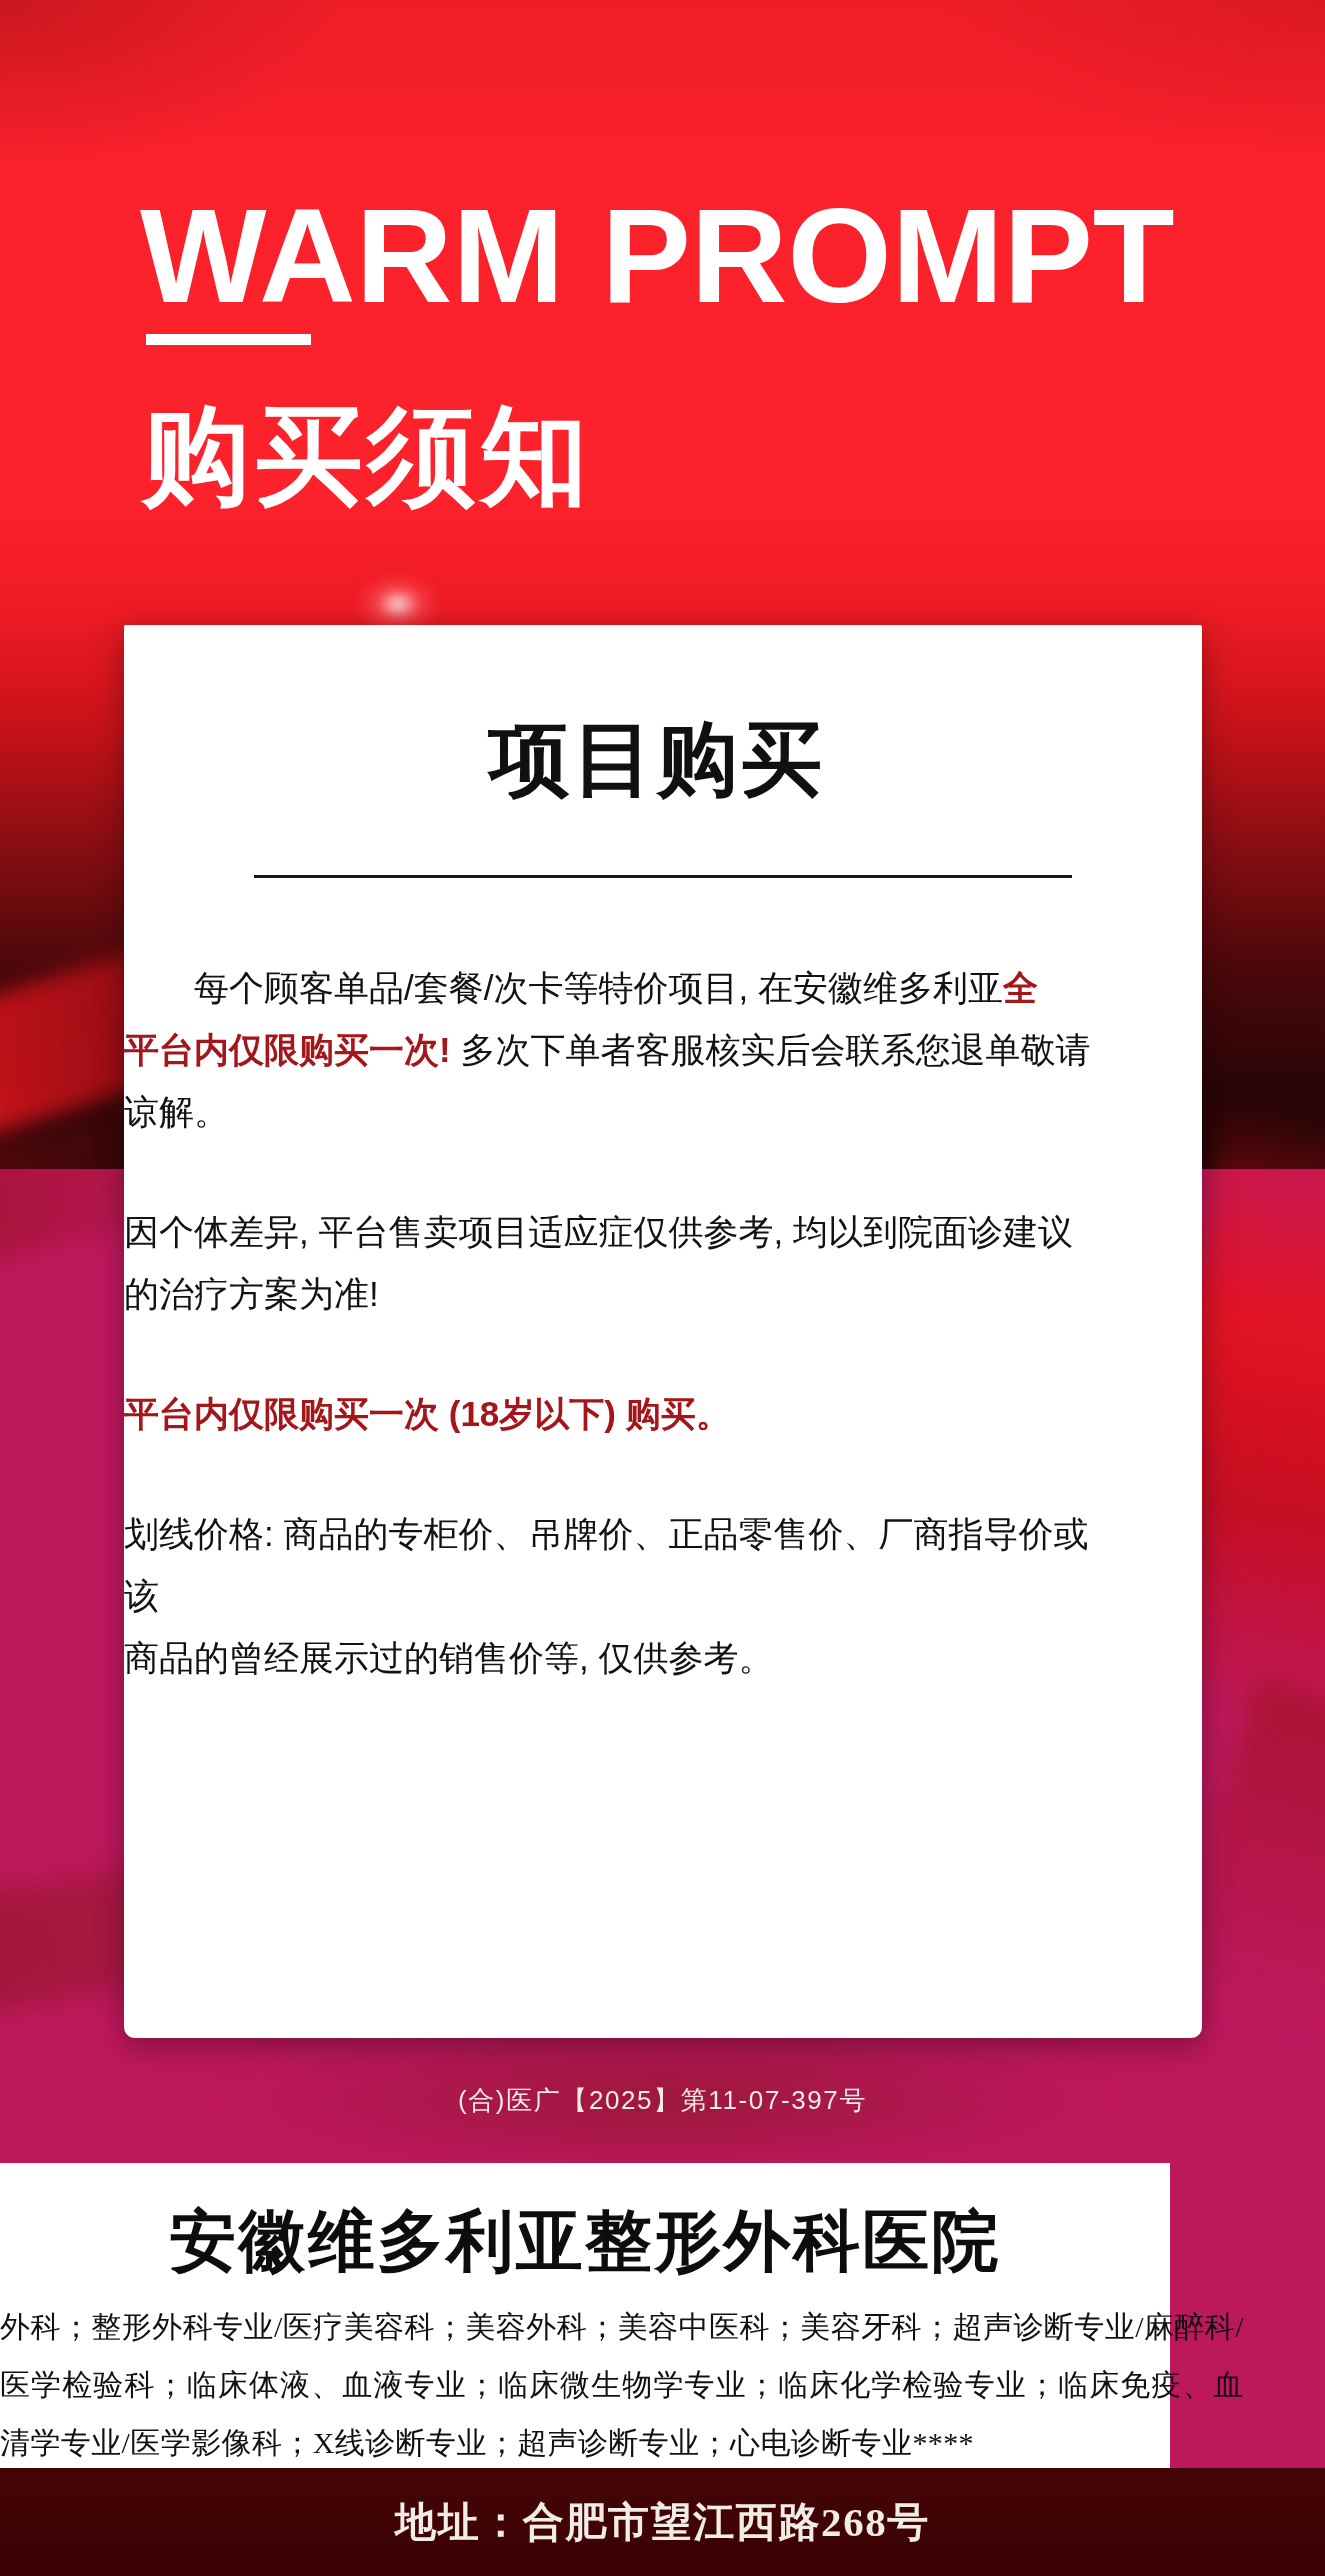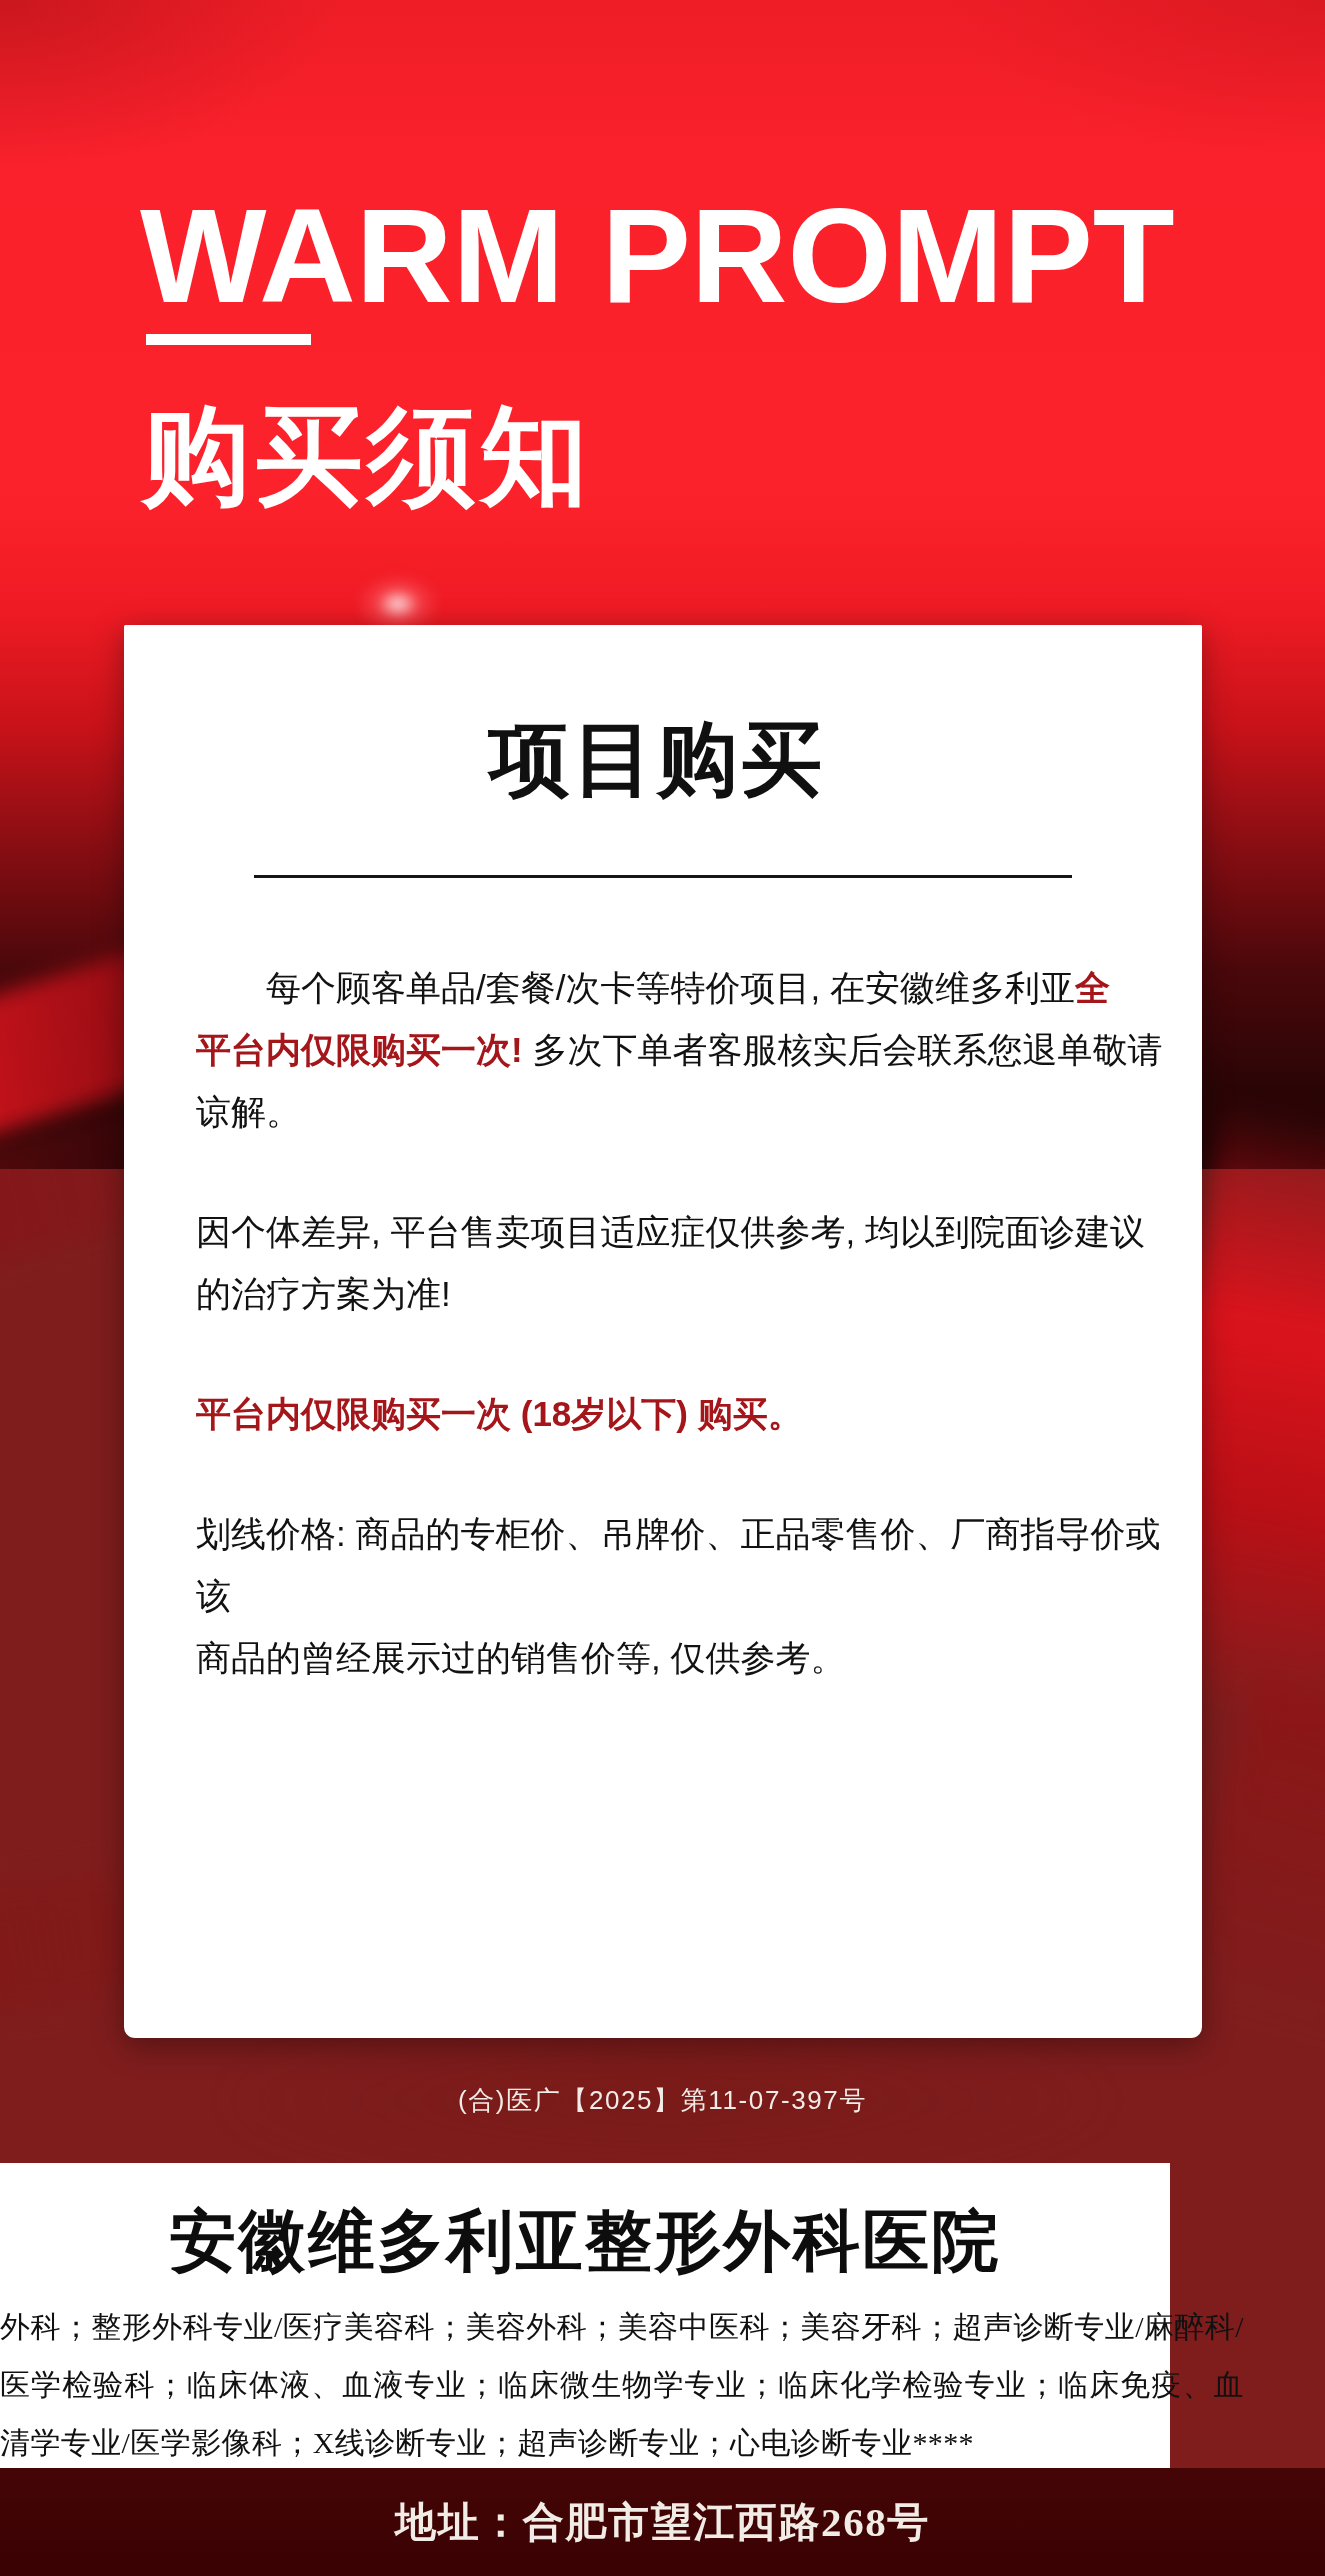--- a/index.html
+++ b/index.html
@@ -1,20 +1,20 @@
 <!DOCTYPE html>
 <html style="font-size:12.5px"><head>
 <meta charset="utf-8">
 <style>
   html,body{margin:0;padding:0;background:#111;}
   .poster{
     position:relative;
     width:1325px;height:2576px;
     overflow:hidden;
-    background:#7f1d1d;
+    background:#be185d;
     font-family:"Liberation Sans", sans-serif;
   }
   
   .bg-top{
     position:absolute;left:0;top:0;width:1325px;height:1169px;
     background:
       radial-gradient(483px 249px at 0% 0%, rgba(120,8,12,.30), transparent 70%),
       radial-gradient(545px 234px at 100% 0%, rgba(150,10,14,.22), transparent 70%),
       linear-gradient(180deg,
         #ee1d26 0%, #fb212c 14%, #fc222b 42%, #ef1b24 52%,
@@ -91,21 +91,20 @@
     text-align:center;
     font-size:81px;line-height:81px;font-weight:900;
     letter-spacing:3.1px;color:#101010;
   }
   .card-title-underline{
     width:818px;height:3.1px;background:#161616;
     margin:75px auto 0 auto;
   }
   .card-body{
     margin-top:79px;
-    padding-left:72px;
     width:997px;
   }
   .para{
     margin:0 0 58px 0;
     font-size:35px;line-height:62px;
     white-space:pre-wrap;
     color:#121212;
   }
   .para.indent{text-indent:2em;}
   .run-black{color:#121212;font-weight:500;}

